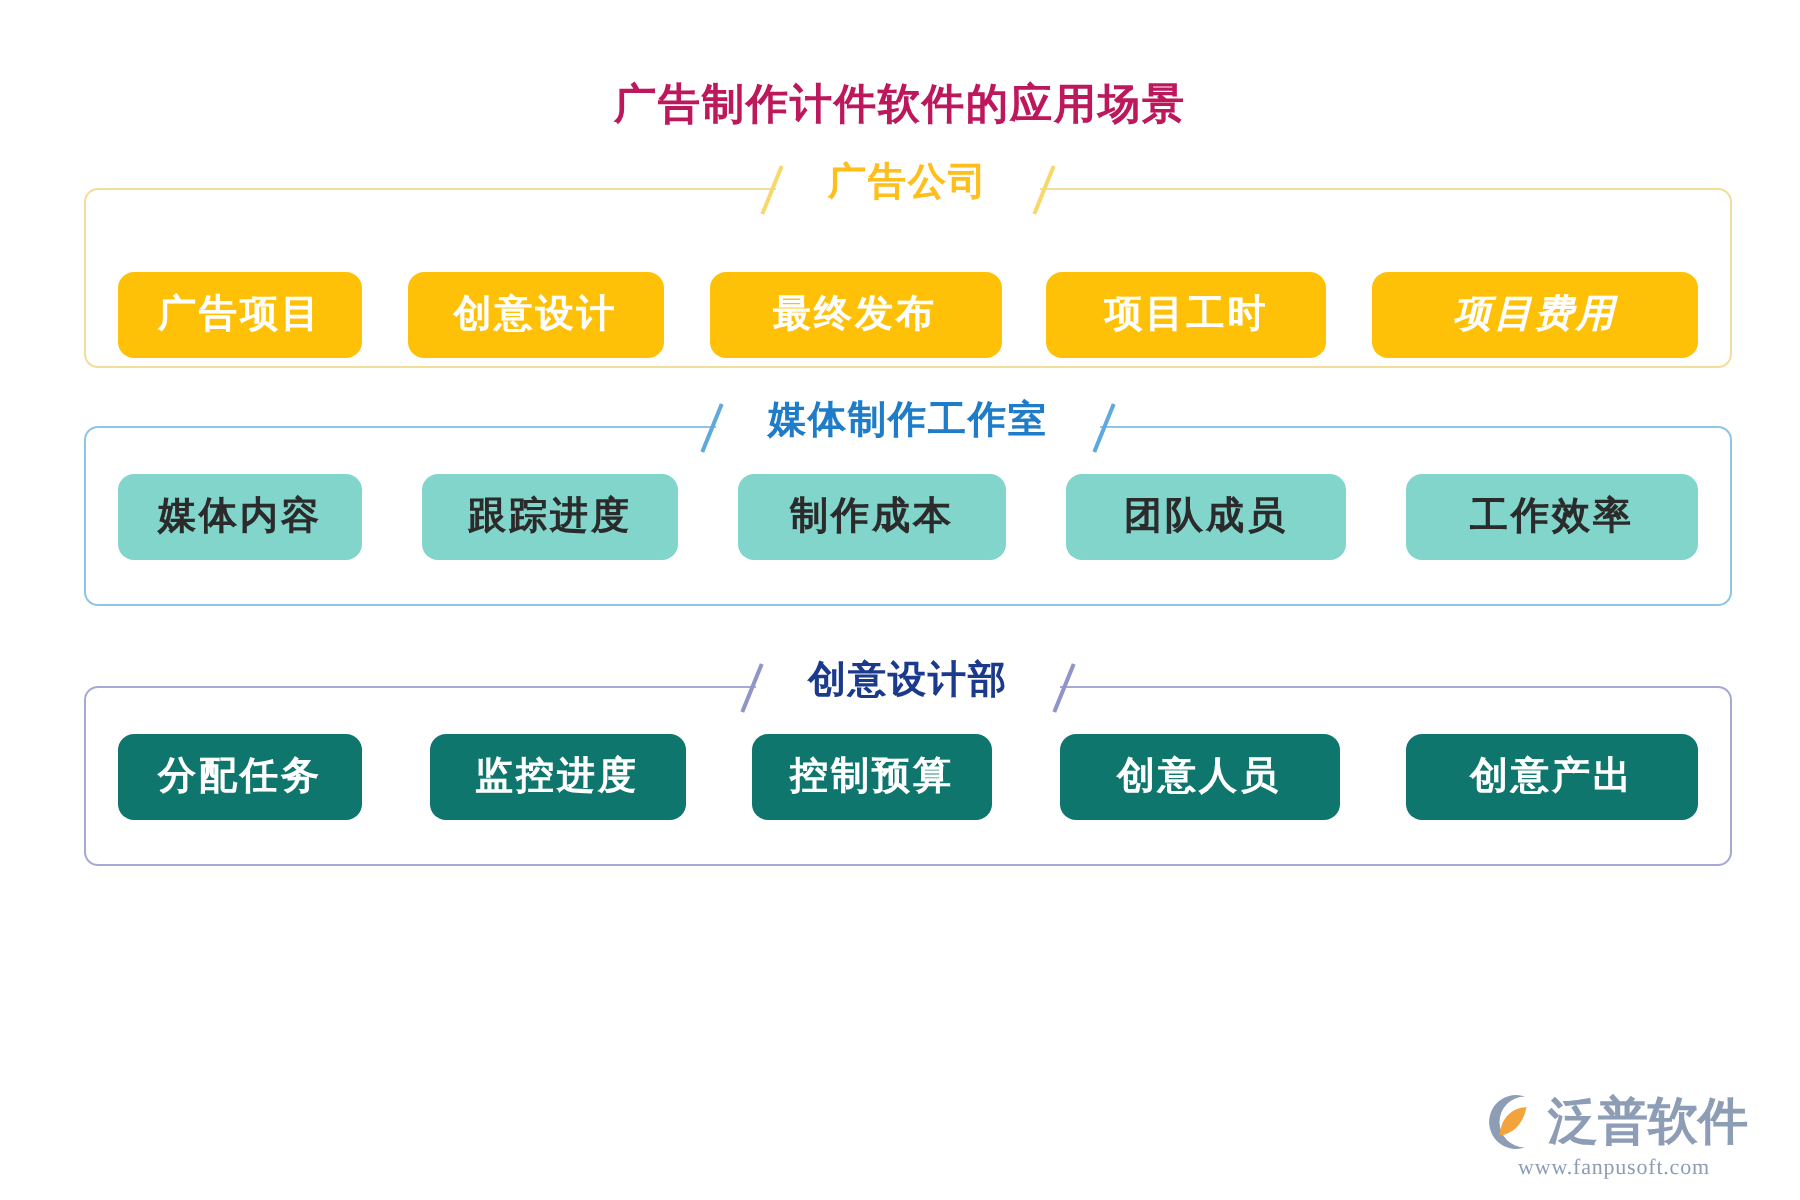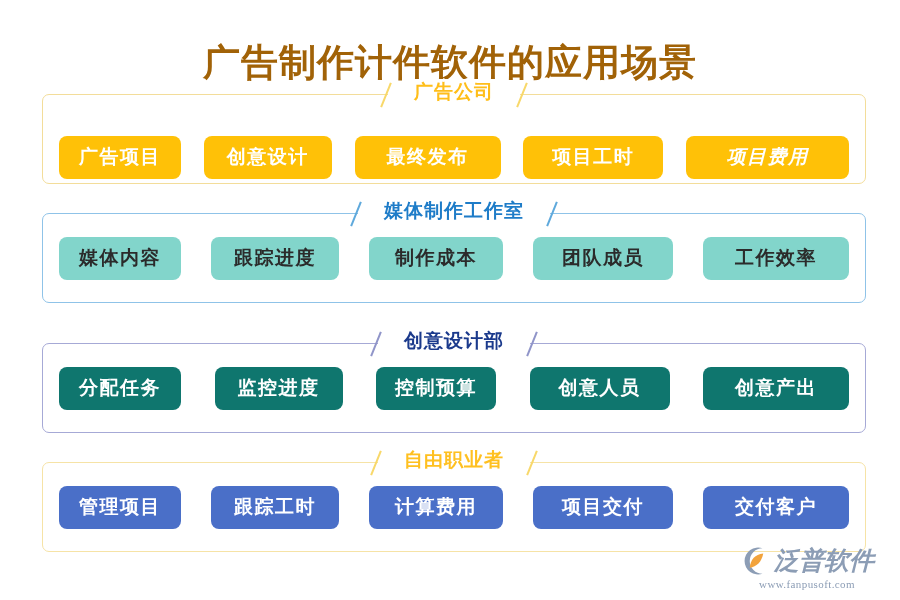--- a/index.html
+++ b/index.html
@@ -17,24 +17,24 @@
     background: #ffffff;
   }
 
   
   .page-title {
     position: absolute;
     top: 38px;
     left: 0;
     width: 900px;
     text-align: center;
-    font-size: 37px;
+    font-size: 21px;
     font-weight: bold;
     letter-spacing: 1px;
-    color: #a16207;
+    color: #be185d;
     font-family: "Liberation Serif", "DejaVu Serif", serif;
     white-space: nowrap;
   }
 
   
   .section {
     position: absolute;
     left: 42px;
     width: 824px;
     height: 90px;
@@ -124,21 +124,21 @@
 
   
   .logo {
     position: absolute;
     right: 26px;
     bottom: 10px;
     display: flex;
     flex-direction: column;
     align-items: center;
   }
-  .logo-row { display: flex; align-items: center; gap: 4px; font-style: italic; }
+  .logo-row { display: flex; align-items: center; gap: 4px; }
   .logo-mark { width: 30px; height: 30px; display: block; }
   .logo-name {
     font-size: 25px;
     font-weight: bold;
     color: #8C9DB5;
     font-family: "Liberation Serif", "DejaVu Serif", serif;
     letter-spacing: 0px;
     white-space: nowrap;
   }
   .logo-url {
@@ -192,33 +192,20 @@
     <div class="slash slash-right" style="left: 488px;"></div>
     <div class="inner">
       <div class="chip" style="width: 122px;">分配任务</div>
       <div class="chip" style="width: 128px;">监控进度</div>
       <div class="chip" style="width: 120px;">控制预算</div>
       <div class="chip" style="width: 140px;">创意人员</div>
       <div class="chip" style="width: 146px;">创意产出</div>
     </div>
   </div>
 
-  <div class="section" id="sec-3">
-    <div class="title-mask" style="left: 335px; width: 152px;"></div>
-    <div class="slash slash-left" style="left: 332px;"></div>
-    <div class="sec-title" style="left: 349px;">自由职业者</div>
-    <div class="slash slash-right" style="left: 488px;"></div>
-    <div class="inner">
-      <div class="chip" style="width: 122px;">管理项目</div>
-      <div class="chip" style="width: 128px;">跟踪工时</div>
-      <div class="chip" style="width: 134px;">计算费用</div>
-      <div class="chip" style="width: 140px;">项目交付</div>
-      <div class="chip" style="width: 146px;">交付客户</div>
-    </div>
-  </div>
 
   <div class="logo">
     <div class="logo-row">
       <svg class="logo-mark" viewBox="0 0 40 40">
         <path d="M30 3 A18 18 0 1 0 30 37 A15 15 0 1 1 30 3 Z" fill="#8C9DB5"></path>
         <path d="M31 10 C20 11 14 18 13 29 C22 28 29 21 31 10 Z" fill="#F2A33C"></path>
       </svg>
       <span class="logo-name">泛普软件</span>
     </div>
     <div class="logo-url">www.fanpusoft.com</div>

